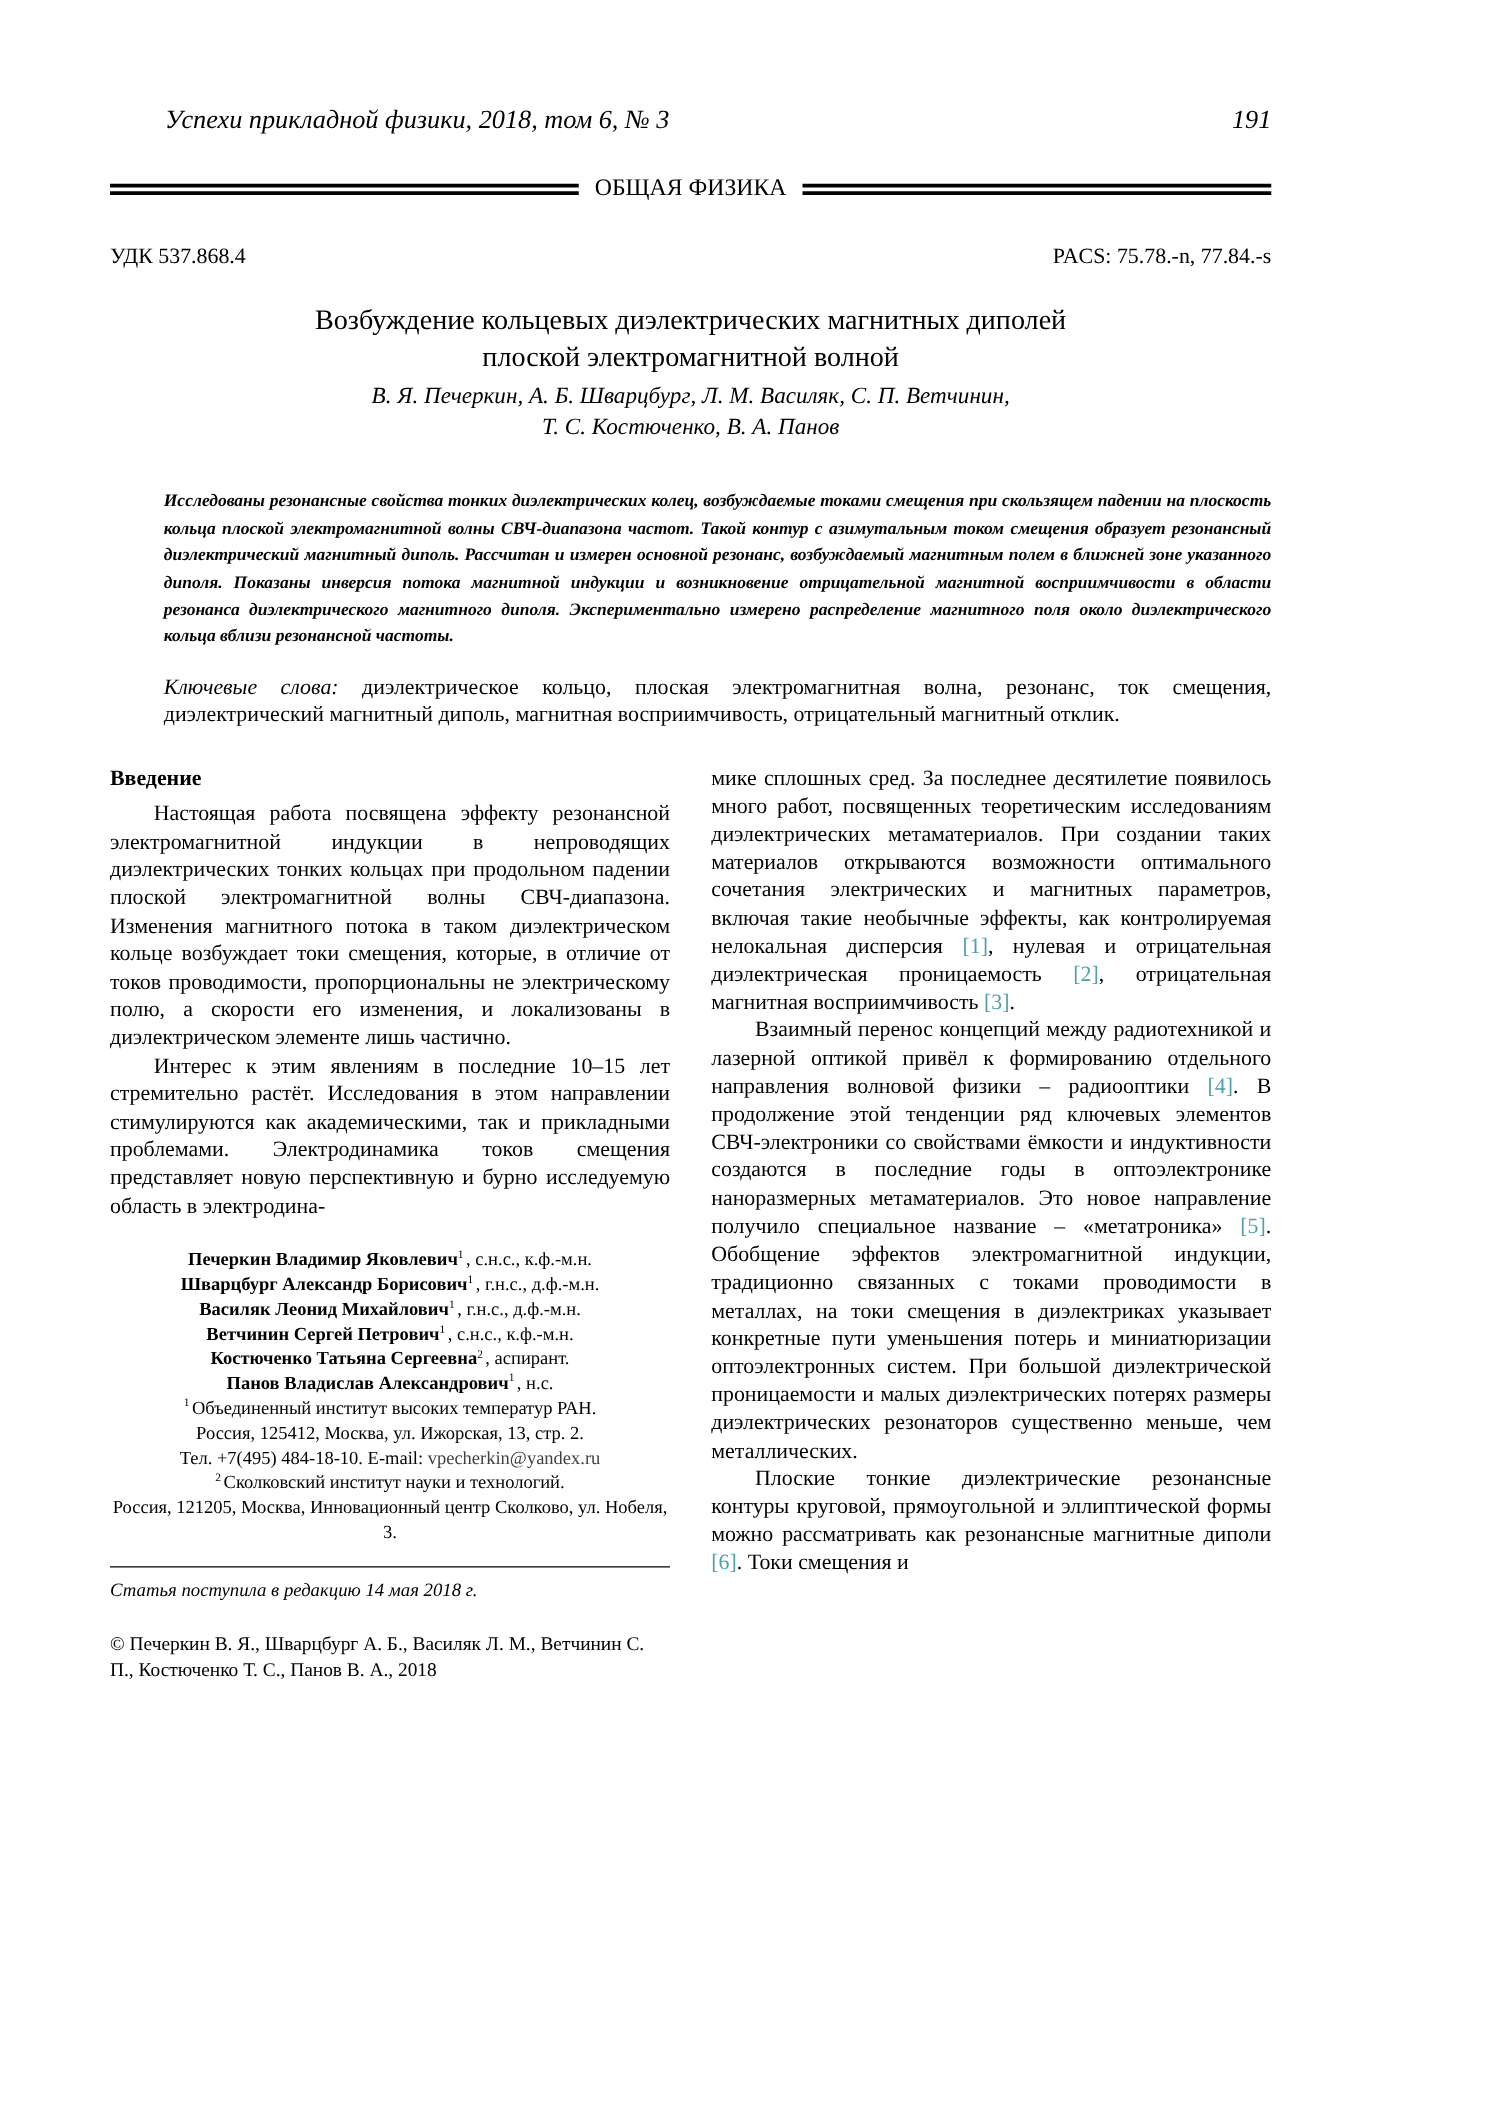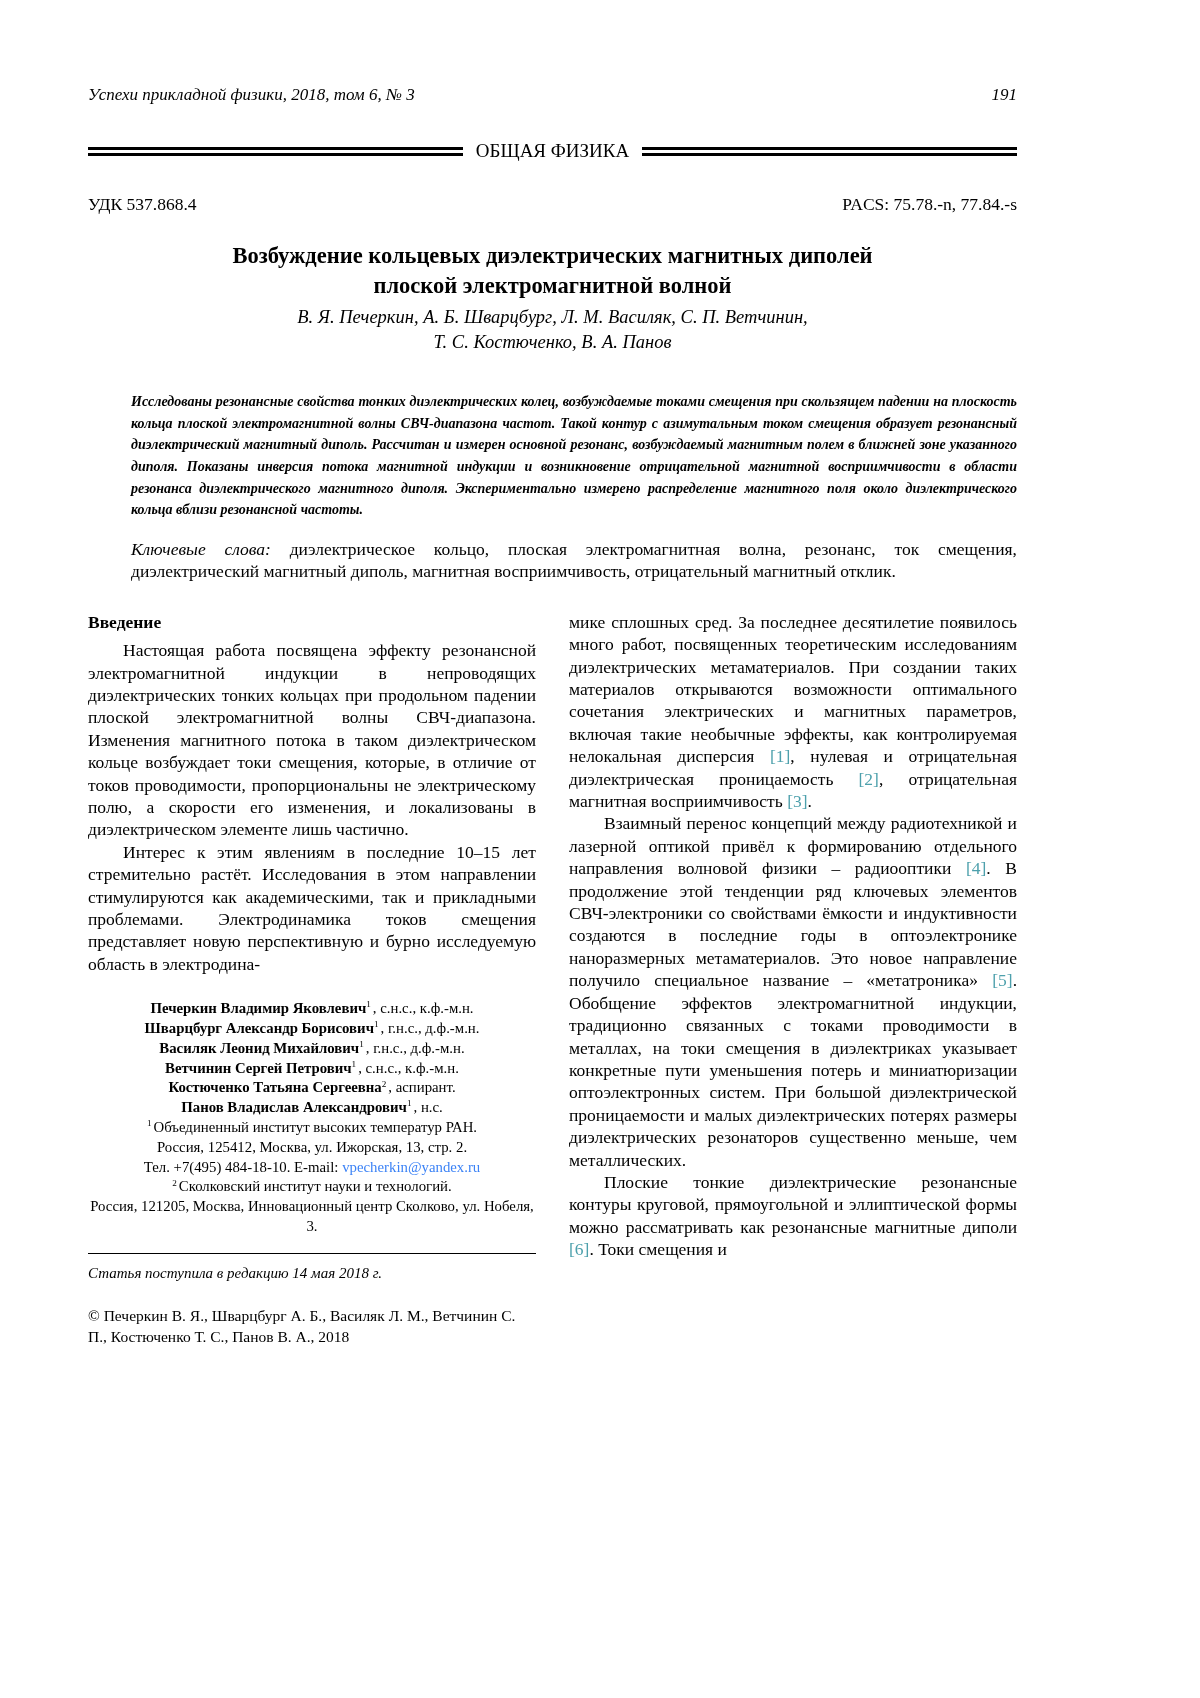--- a/index.html
+++ b/index.html
@@ -14,21 +14,22 @@
     line-height: 22.4px;
     padding: 84px 183px 0 88px;
     overflow: hidden;
     position: relative;
   }
 
   .header-row {
     display: flex;
     justify-content: space-between;
     font-style: italic;
-    font-size: 17px;
+    font-size: 21px;
+    margin-left: 44px;
   }
 
   .banner {
     margin-top: 34px;
     display: flex;
     align-items: center;
     gap: 13px;
   }
   .banner .rule {
     flex: 1;
@@ -46,21 +47,21 @@
     display: flex;
     justify-content: space-between;
     font-size: 17.5px;
   }
 
   h1.title {
     margin: 26px 0 0 0;
     text-align: center;
     font-size: 22.5px;
     line-height: 30px;
-    font-weight: bold;
+    font-weight: normal;
   }
   .tline { display: block; }
 
   .authors {
     margin-top: 4px;
     text-align: center;
     font-style: italic;
     font-size: 18.5px;
     line-height: 25px;
   }
@@ -110,21 +111,21 @@
     line-height: 19.8px;
     text-align: center;
   }
   .author-note .nline b { font-weight: bold; }
   sup {
     font-size: 0.62em;
     vertical-align: super;
     line-height: 0;
   }
   .author-note sup { margin-right: 2px; }
-  .email { color: #3b82f6; }
+  .email { color: #404040; }
 
   .footnote-rule {
     border-top: 1.2px solid #000;
     margin: 16px 0 9px 0;
     width: 100%;
     height: 0;
   }
 
   p.received {
     font-style: italic;

